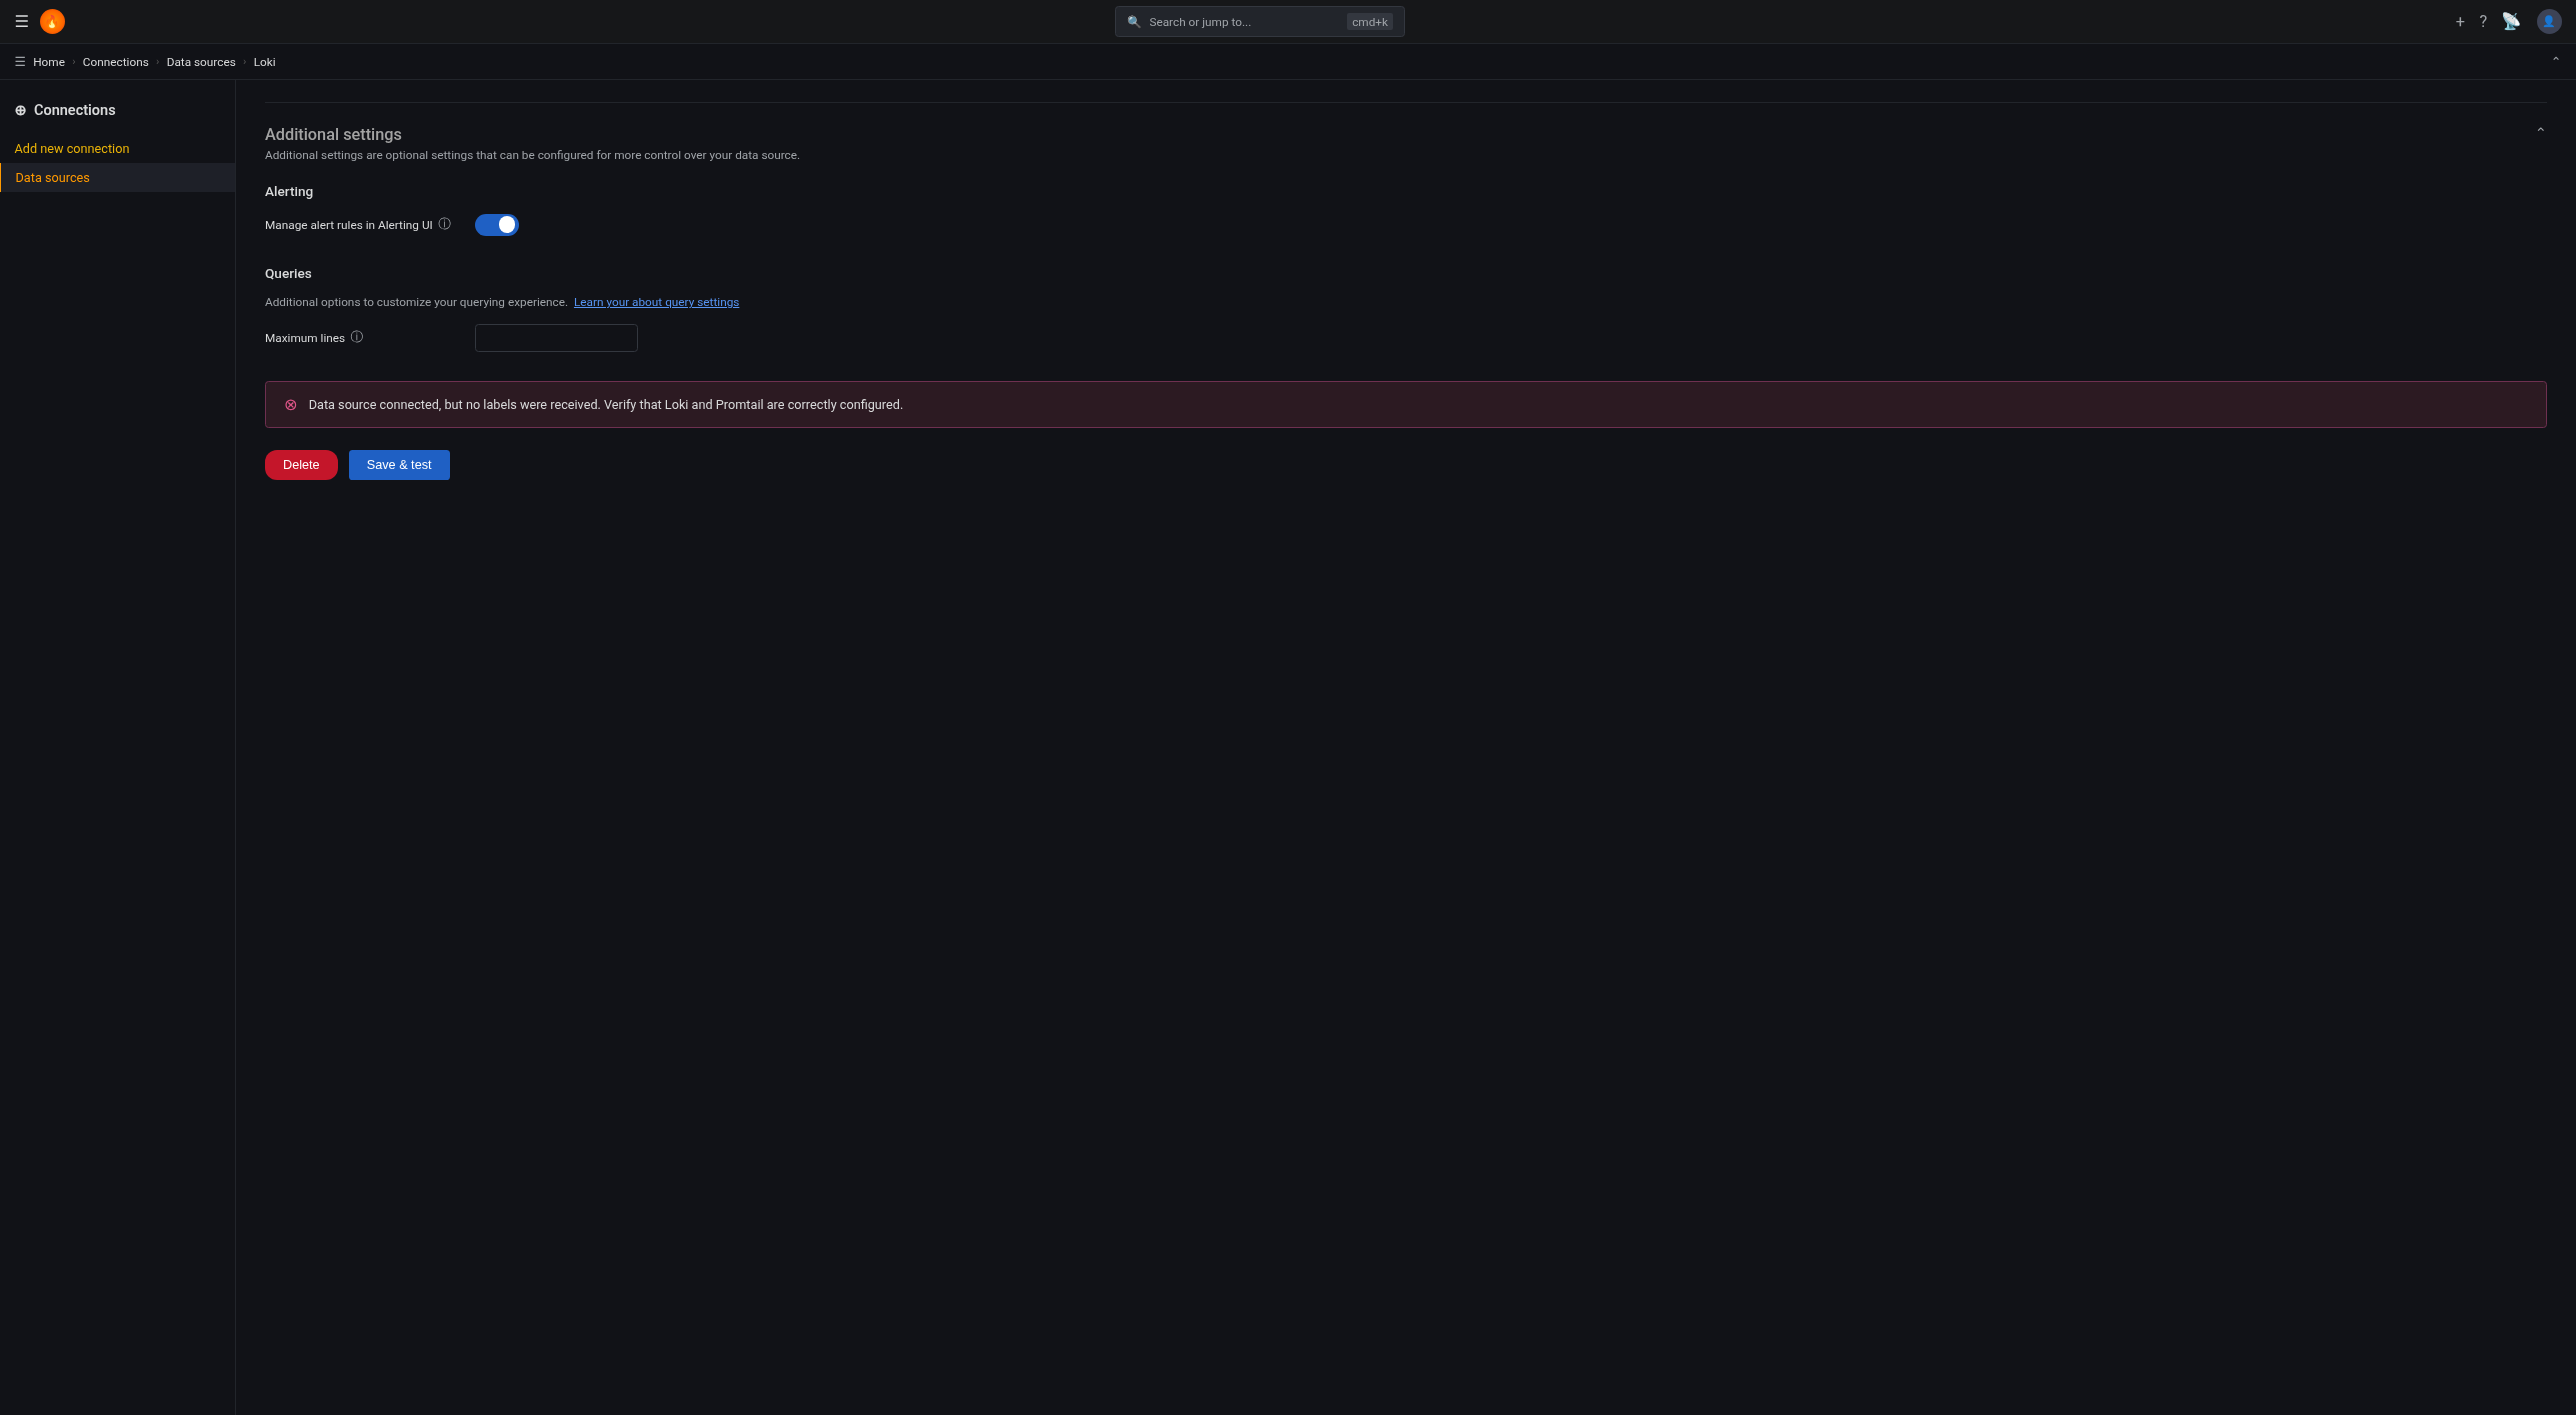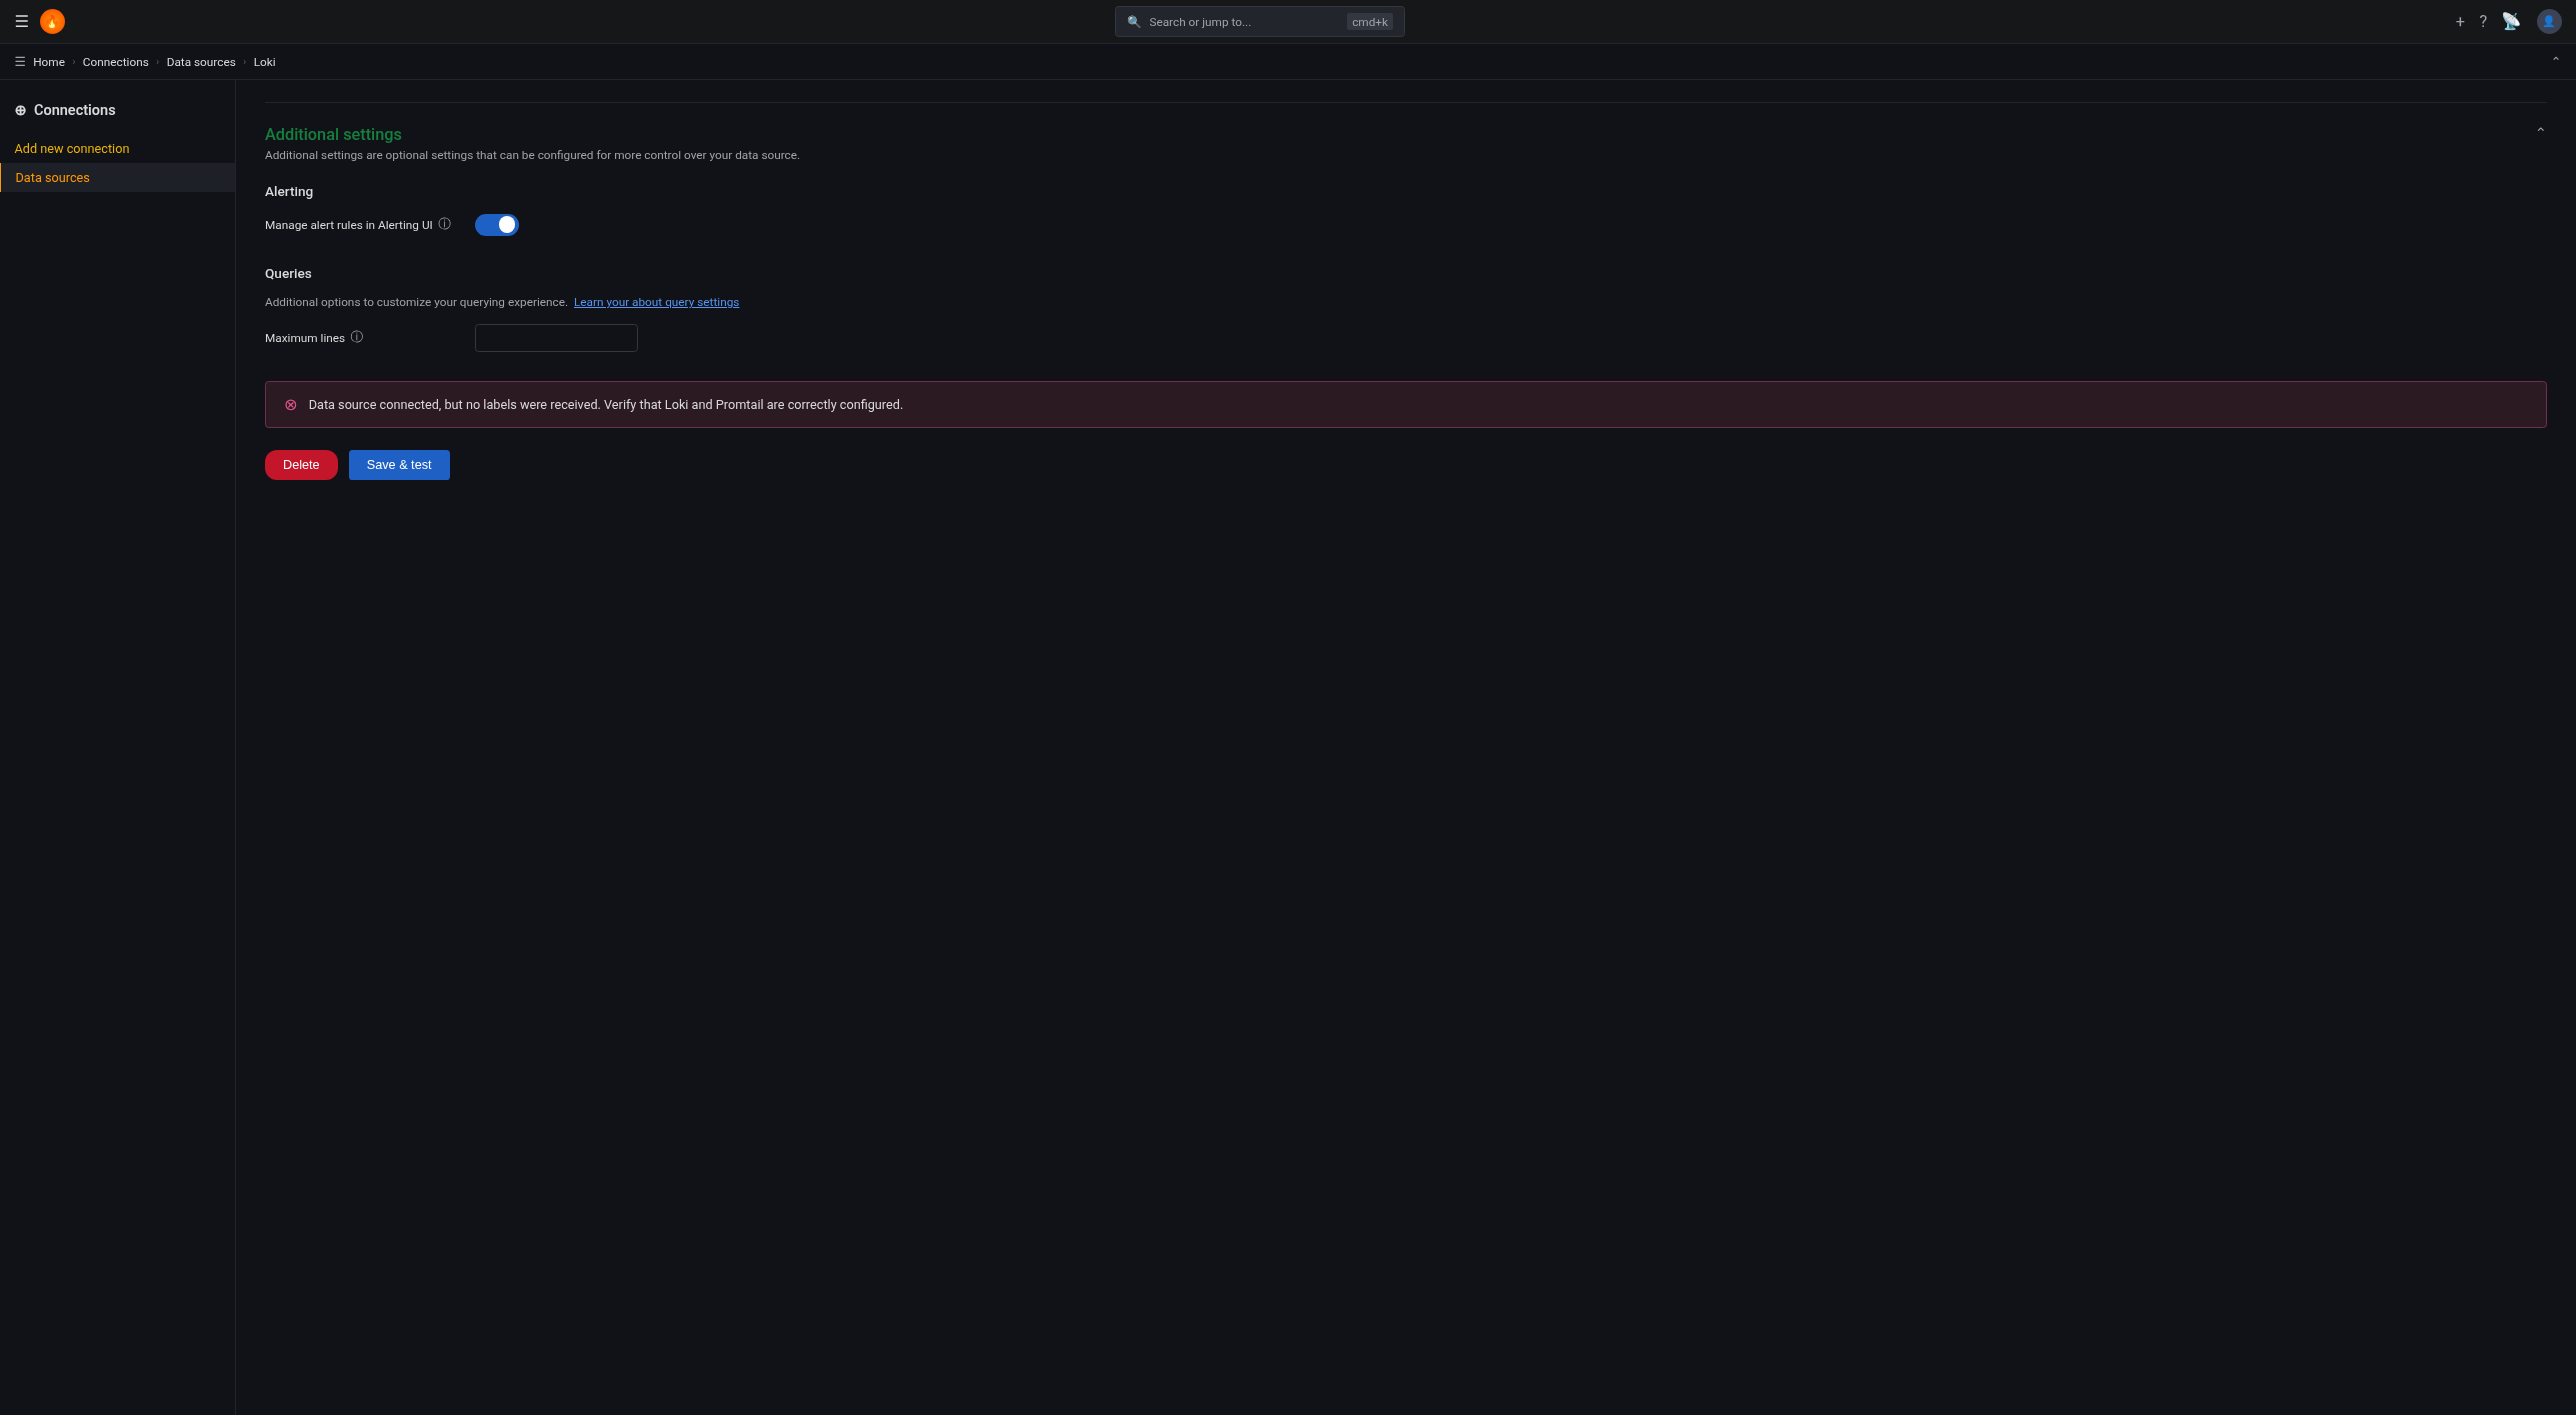--- a/index.html
+++ b/index.html
@@ -135,21 +135,21 @@
     
     .section-header {
       display: flex;
       align-items: flex-start;
       justify-content: space-between;
       margin-bottom: 3.6px;
     }
     .section-title {
       font-size: 16.3px;
       font-weight: 500;
-      color: #15803d;
+      color: #a3a3a3;
       margin-bottom: 3.6px;
     }
     .section-desc {
       font-size: 11.8px;
       color: #9fa3a8;
       margin-bottom: 18px;
     }
 
     .collapse-icon { color: #9fa3a8; cursor: pointer; font-size: 14.5px; }
 

